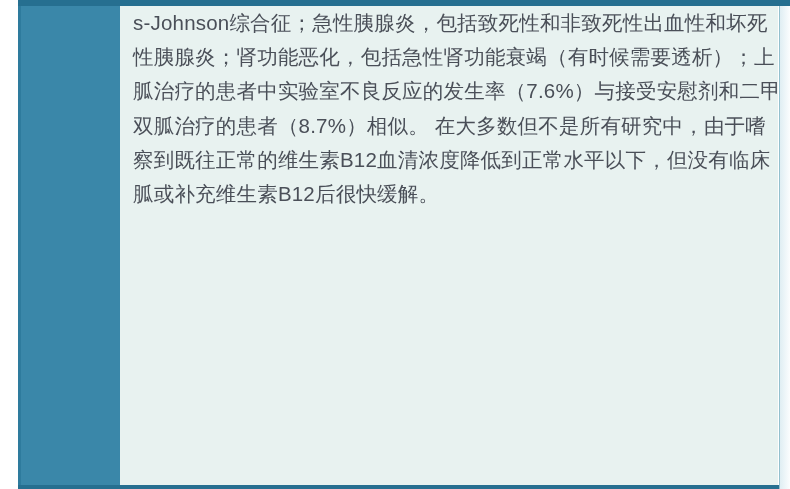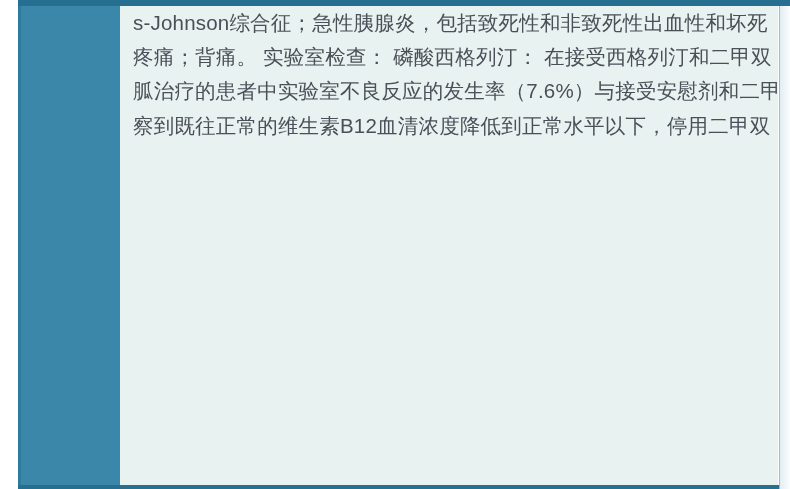--- a/index.html
+++ b/index.html
@@ -75,19 +75,21 @@
 <body>
 
 <div class="stage">
   <div class="left-gutter"></div>
   <div class="sidebar"></div>
   <div class="top-bar"></div>
   <div class="right-strip"></div>
   <div class="content">
     <div class="text-block">
         <div class="text-line">s-Johnson综合征；急性胰腺炎，包括致死性和非致死性出血性和坏死</div>
-        <div class="text-line">疼痛；背痛。 实验室检查： 磷酸西格列汀： 在接受西格列汀和二甲双</div>
+        <div class="text-line">性胰腺炎；肾功能恶化，包括急性肾功能衰竭（有时候需要透析）；上</div>
         <div class="text-line">胍治疗的患者中实验室不良反应的发生率（7.6%）与接受安慰剂和二甲</div>
-        <div class="text-line">察到既往正常的维生素B12血清浓度降低到正常水平以下，停用二甲双</div>
+        <div class="text-line">双胍治疗的患者（8.7%）相似。 在大多数但不是所有研究中，由于嗜</div>
+        <div class="text-line">察到既往正常的维生素B12血清浓度降低到正常水平以下，但没有临床</div>
+        <div class="text-line">胍或补充维生素B12后很快缓解。</div>
       </div>
   </div>
   <div class="bottom-bar"></div>
 </div>
 
 </body></html>

